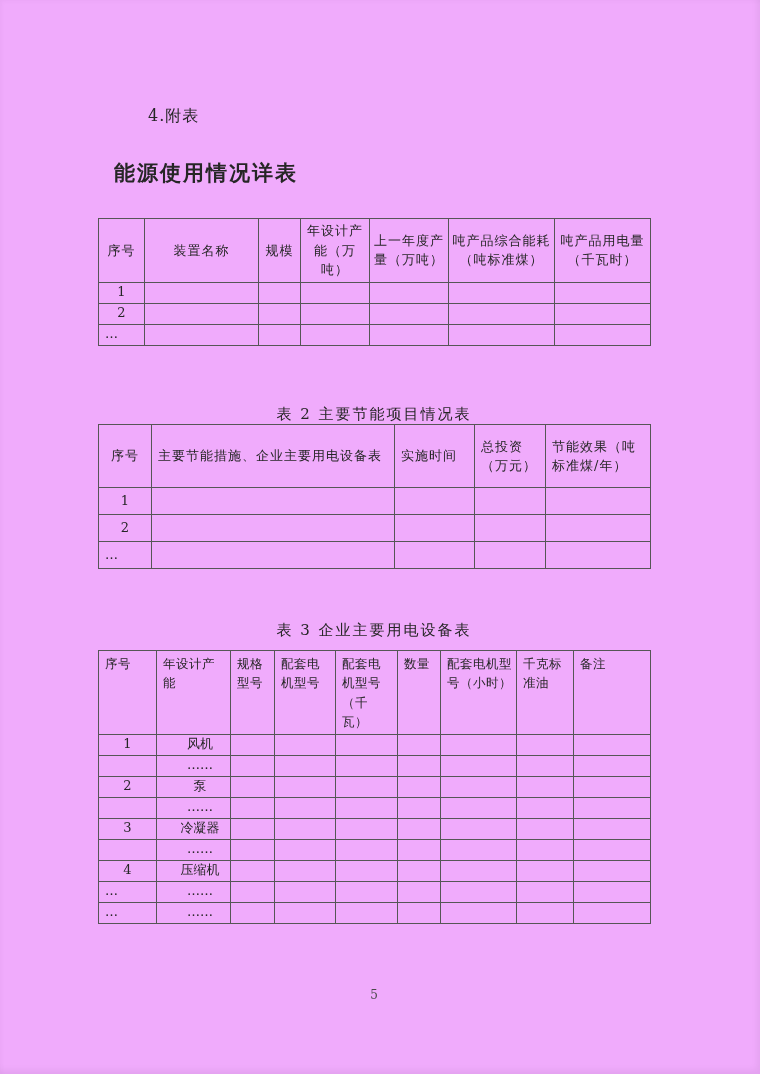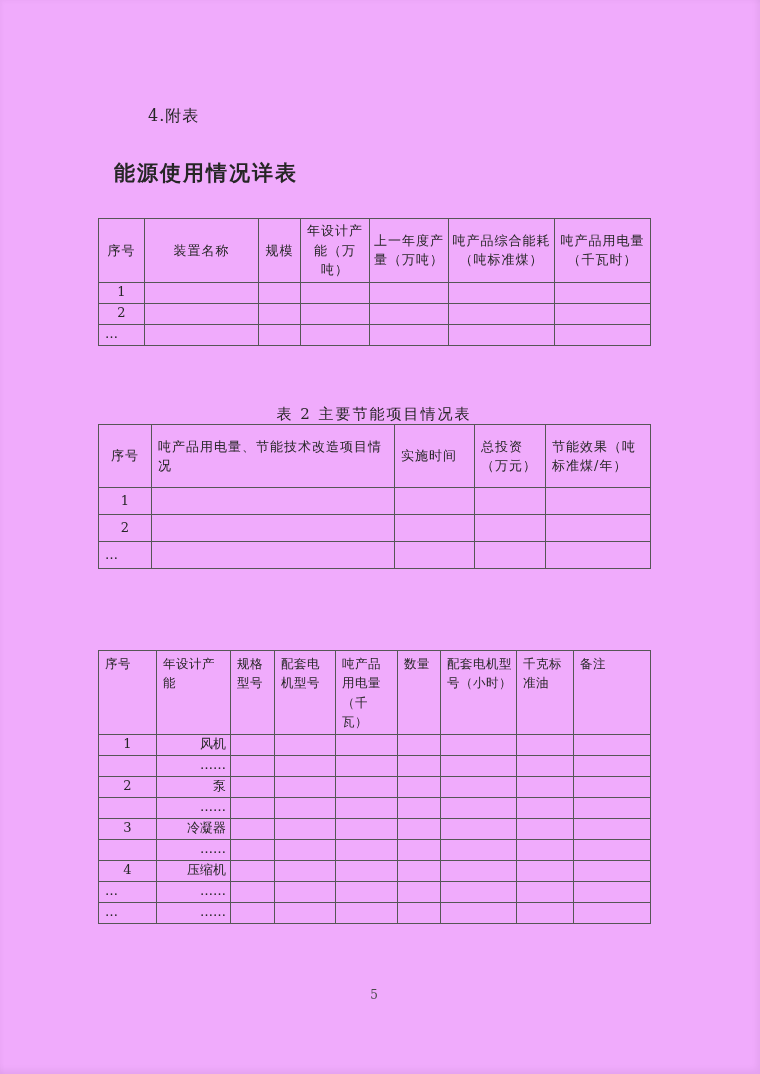--- a/index.html
+++ b/index.html
@@ -69,21 +69,21 @@
   
   .t2 thead tr { height: 63px; }
   .t2 th { text-align: left; vertical-align: middle; padding: 2px 6px; }
   .t2 th:first-child { text-align: center; }
   .t2 tbody tr { height: 27px; }
 
   
   .t3 thead tr { height: 58px; }
   .t3 th { text-align: left; vertical-align: top; padding: 3px 4px 2px 6px; font-size: 12.5px; letter-spacing: 0.5px; line-height: 1.55; }
   .t3 tbody tr { height: 21px; }
-  .t3 td:nth-child(2) { text-align: right; padding-left: 17px; }
+  .t3 td:nth-child(2) { text-align: center; padding-left: 17px; }
 
   tbody td:first-child { text-align: center; }
   tbody td.dots { text-align: left; padding-left: 6px; }
 
   .page-number {
     position: absolute;
     left: 98px; top: 988px;
     width: 552px;
     text-align: center;
     font-size: 12px;
@@ -156,21 +156,21 @@
     <colgroup>
       <col style="width:53px">
         <col style="width:243px">
         <col style="width:80px">
       <col style="width:71px">
         <col style="width:105px">
     </colgroup>
     <thead>
       <tr>
         <th>序号</th>
-        <th>吨产品用电量、节能技术改造项目情况</th>
+        <th>主要节能措施、企业主要用电设备表</th>
         <th>实施时间</th>
         <th>总投资（万元）</th>
         <th>节能效果（吨标准煤/年）</th>
       </tr>
     </thead>
     <tbody>
         <tr>
           <td>1</td>
           <td></td>
           <td></td>
@@ -187,39 +187,40 @@
         <tr>
           <td class="dots">…</td>
           <td></td>
           <td></td>
           <td></td>
           <td></td>
         </tr>
       </tbody>
   </table>
 
+  <div class="caption cap3">表 3 企业主要用电设备表</div>
   <table class="t3">
     <colgroup>
       <col style="width:58px">
         <col style="width:74px">
         <col style="width:44px">
       <col style="width:61px">
         <col style="width:62px">
         <col style="width:43px">
       <col style="width:76px">
         <col style="width:57px">
         <col style="width:77px">
     </colgroup>
     <thead>
       <tr>
         <th>序号</th>
         <th>年设计产能</th>
         <th>规格型号</th>
         <th>配套电机型号</th>
-        <th>吨产品用电量（千瓦）</th>
+        <th>配套电机型号（千瓦）</th>
         <th>数量</th>
         <th>配套电机型号（小时）</th>
         <th>千克标准油</th>
         <th>备注</th>
       </tr>
     </thead>
     <tbody>
         <tr>
           <td>1</td>
           <td>风机</td>

